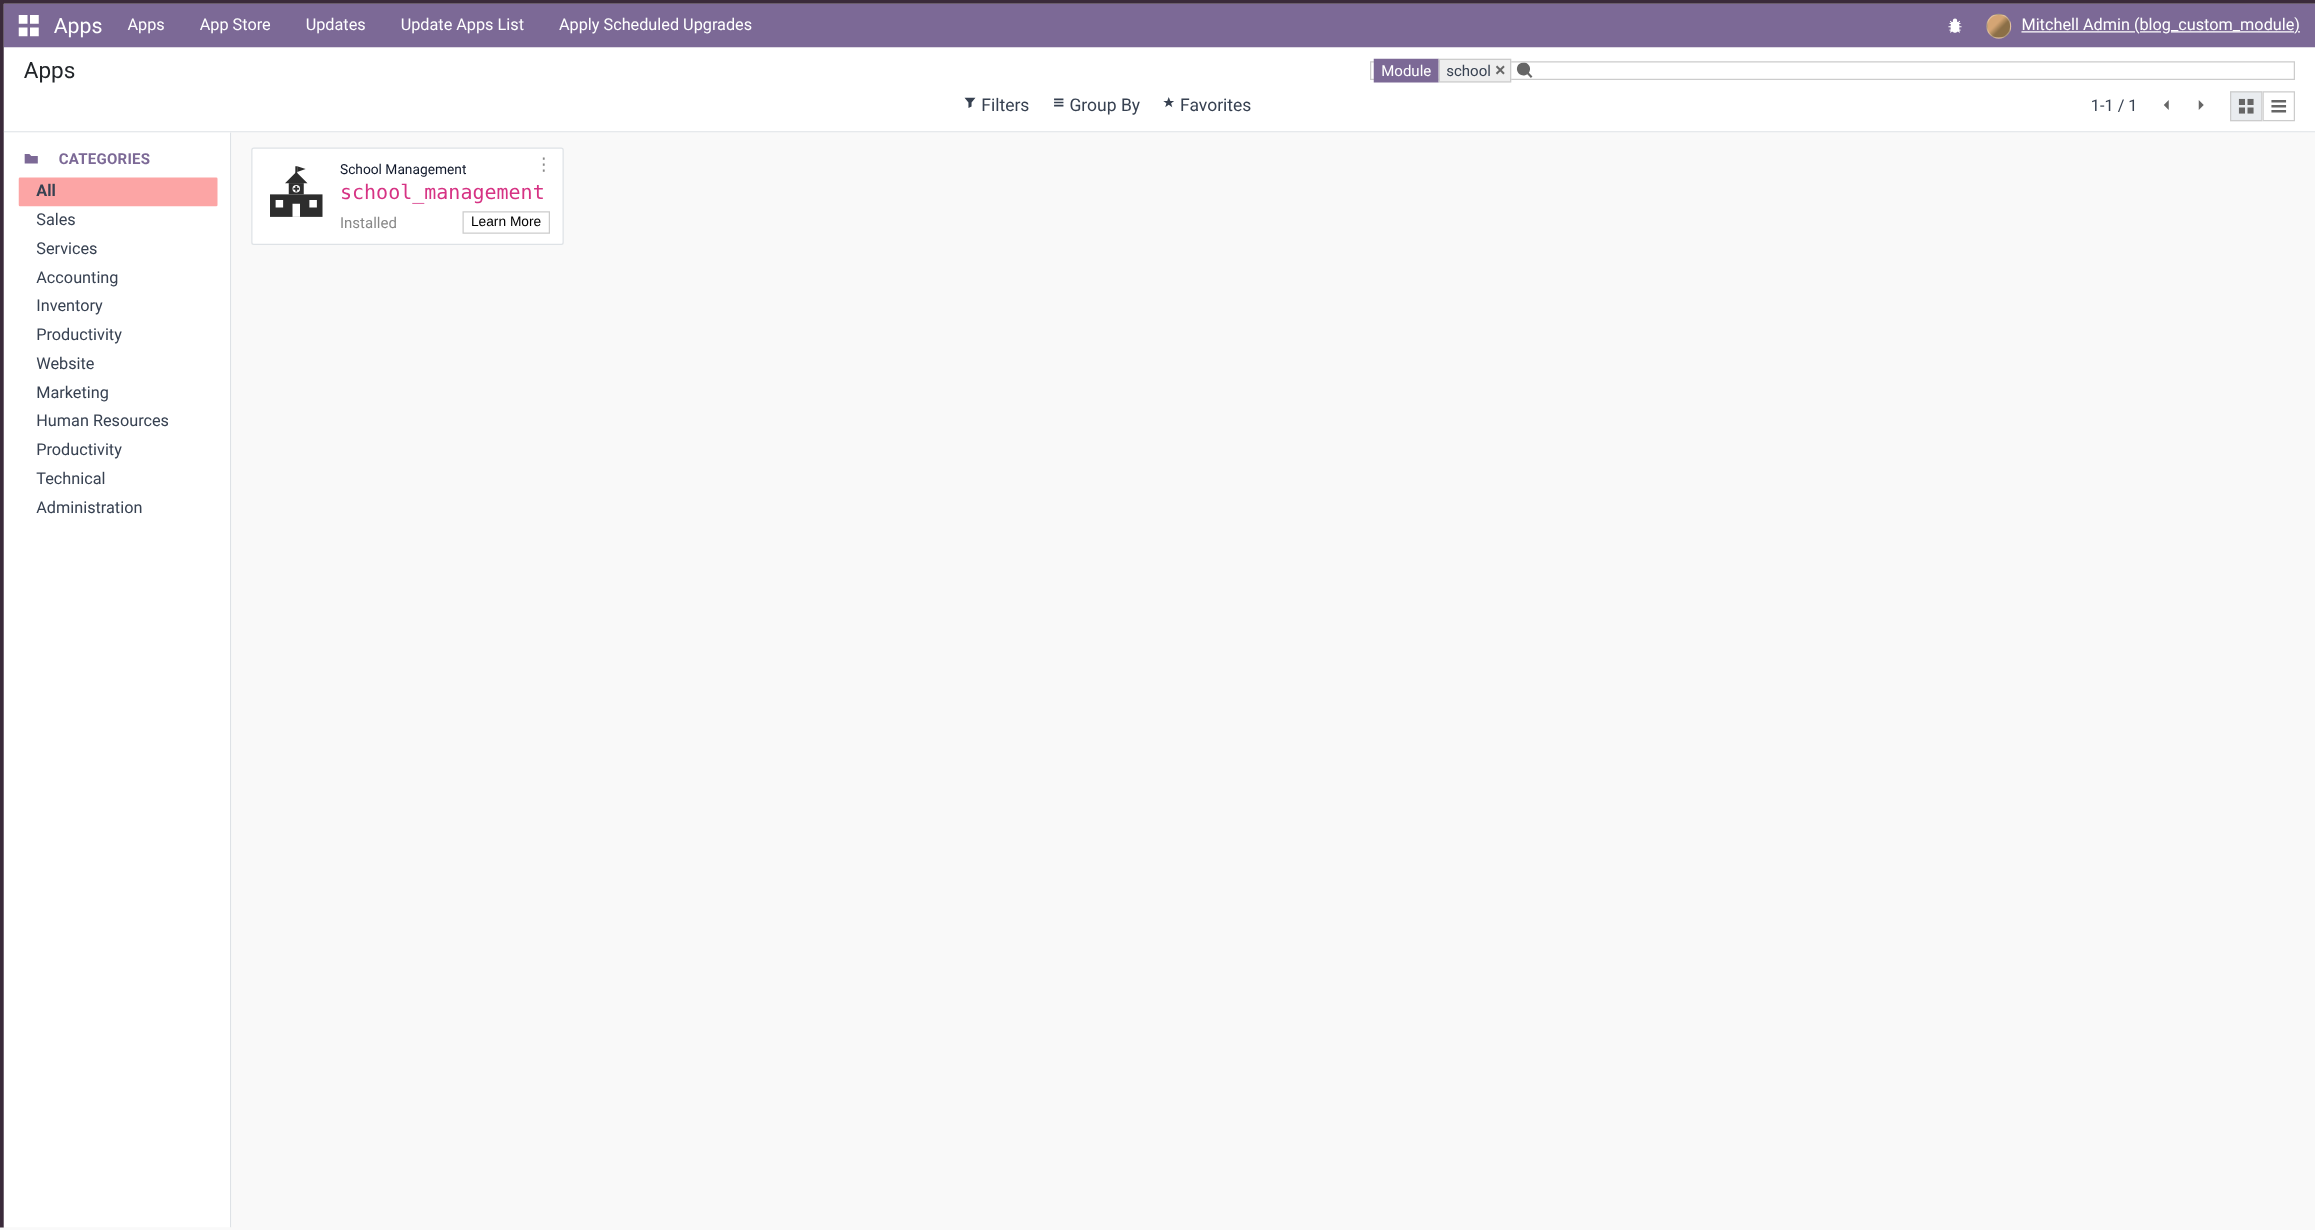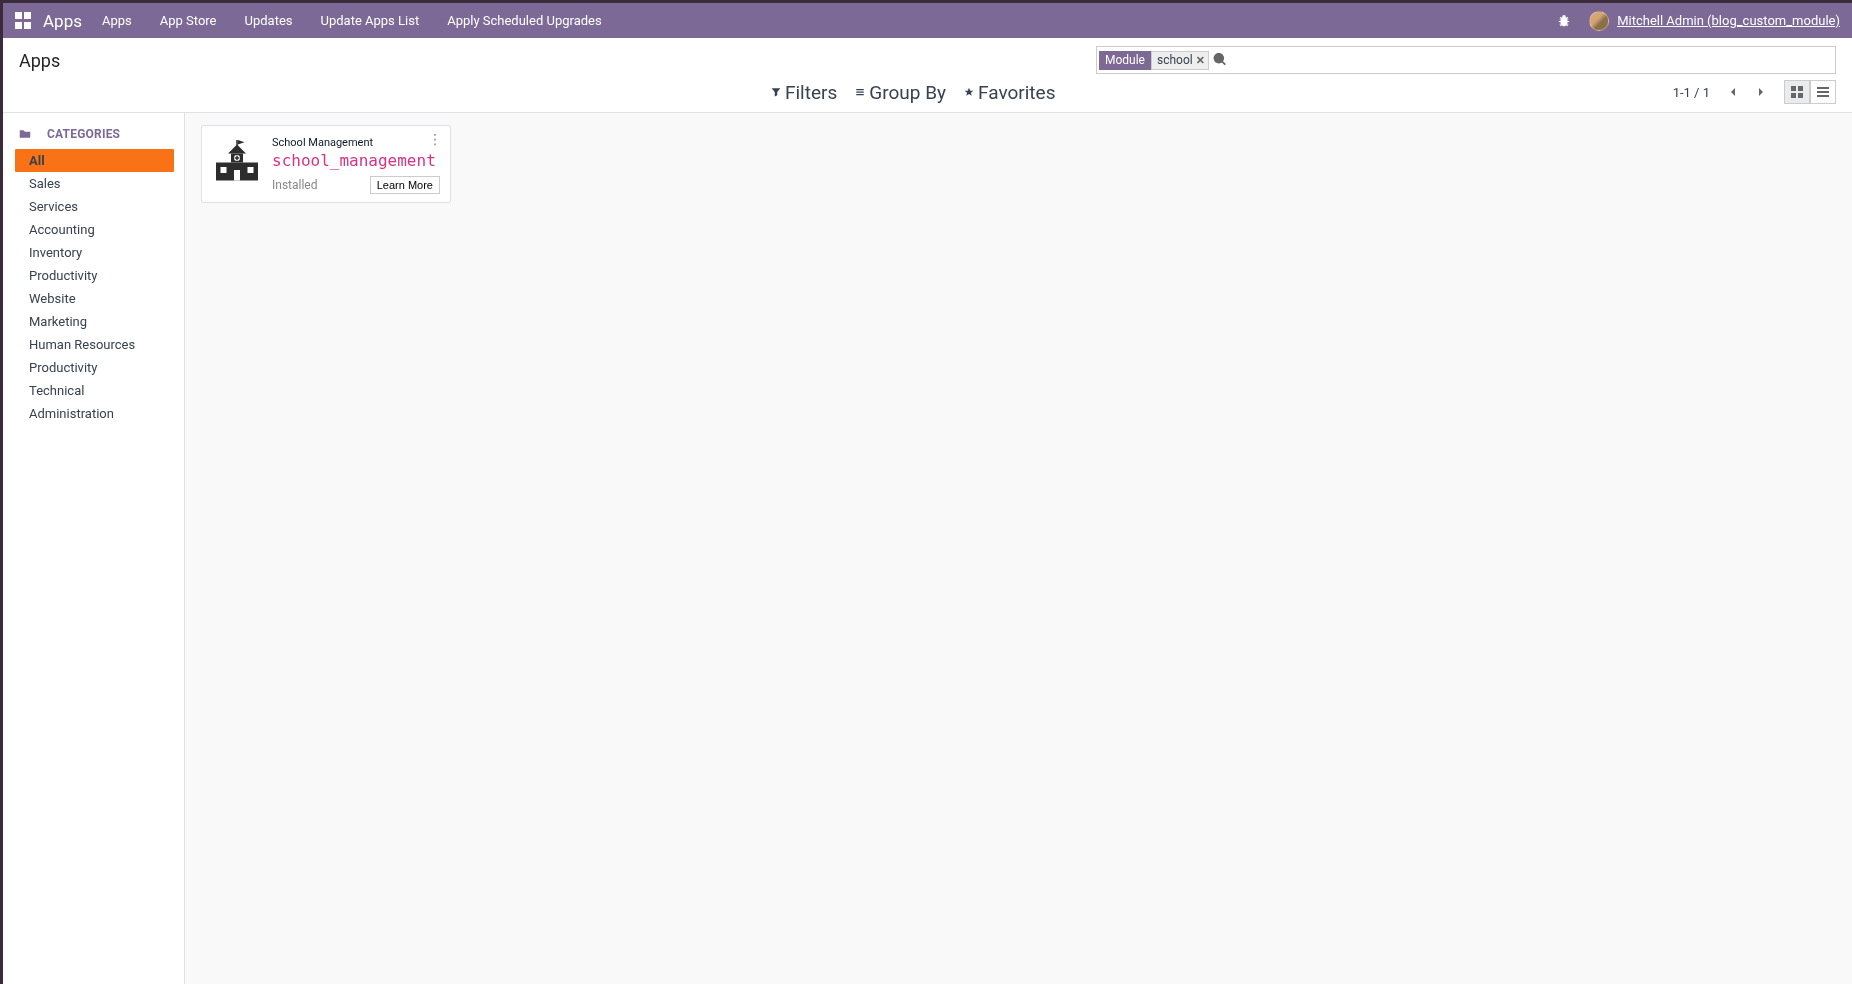--- a/index.html
+++ b/index.html
@@ -96,21 +96,21 @@
     .page-title {
       font-size: 18px;
       font-weight: 400;
       color: #212529;
       flex: 1;
     }
     .search-container {
       border: 1px solid #ccc;
       display: flex;
       align-items: center;
-      height: 28px;
+      height: 15px;
       width: 740px;
       padding-left: 2px;
     }
     .facet {
       display: flex;
       align-items: center;
       height: 19px;
       margin-right: 4px;
     }
     .facet-label {
@@ -157,24 +157,23 @@
       align-items: center;
       padding-bottom: 8px;
     }
     .filter-buttons {
       display: flex;
       gap: 18px;
       margin-left: 752px;
     }
     .filter-btn {
       display: flex;
-      align-items: center;
       gap: 4px;
       cursor: pointer;
-      font-size: 19px;
+      font-size: 14px;
       color: #374151;
     }
     .filter-btn svg {
       width: 10px;
       height: 10px;
       fill: #374151;
     }
     .control-right {
       margin-left: auto;
       display: flex;
@@ -248,21 +247,21 @@
       list-style: none;
       margin-top: 4px;
     }
     .category-item {
       padding: 4px 8px 4px 14px;
       cursor: pointer;
       font-size: 13px;
       color: #374151;
     }
     .category-item.active {
-      background: #f97316;
+      background: #fca5a5;
       font-weight: bold;
       border-radius: 1px;
       margin-right: 10px;
     }
     .content {
       flex: 1;
       padding: 12px 16px;
       background: #f9f9f9;
     }
     .app-card {

